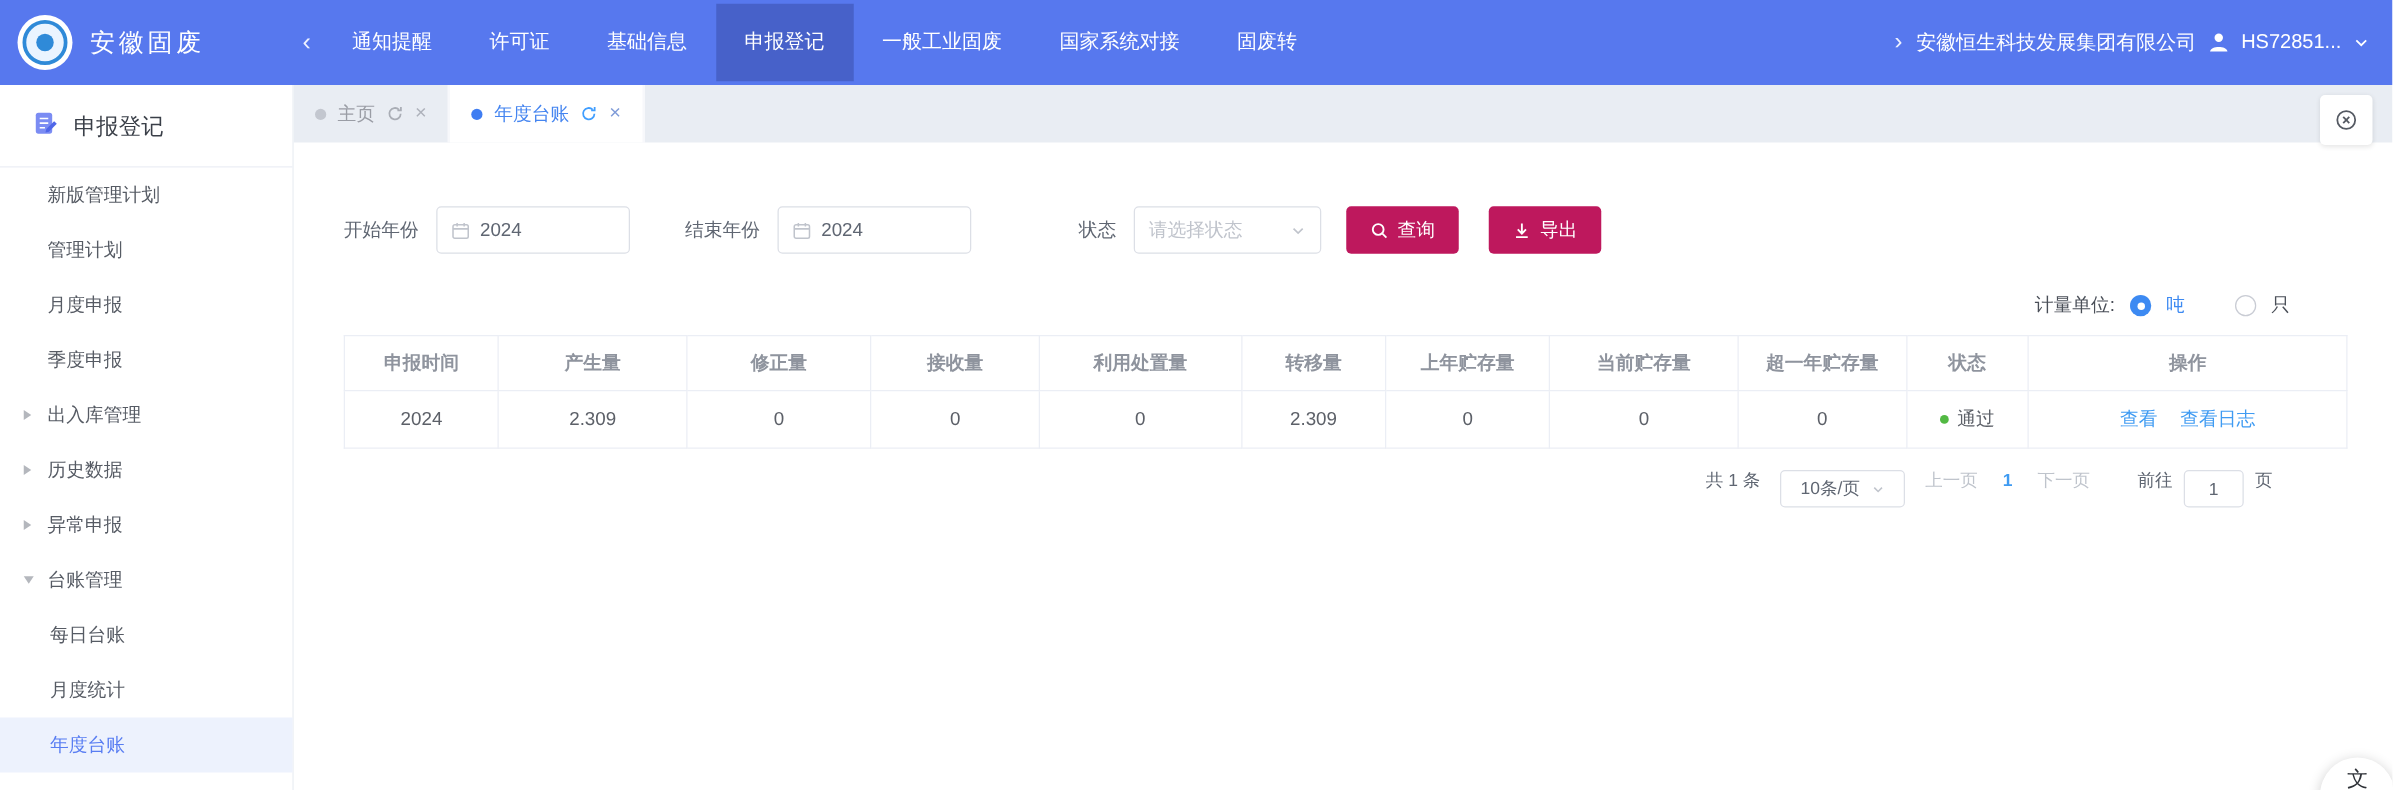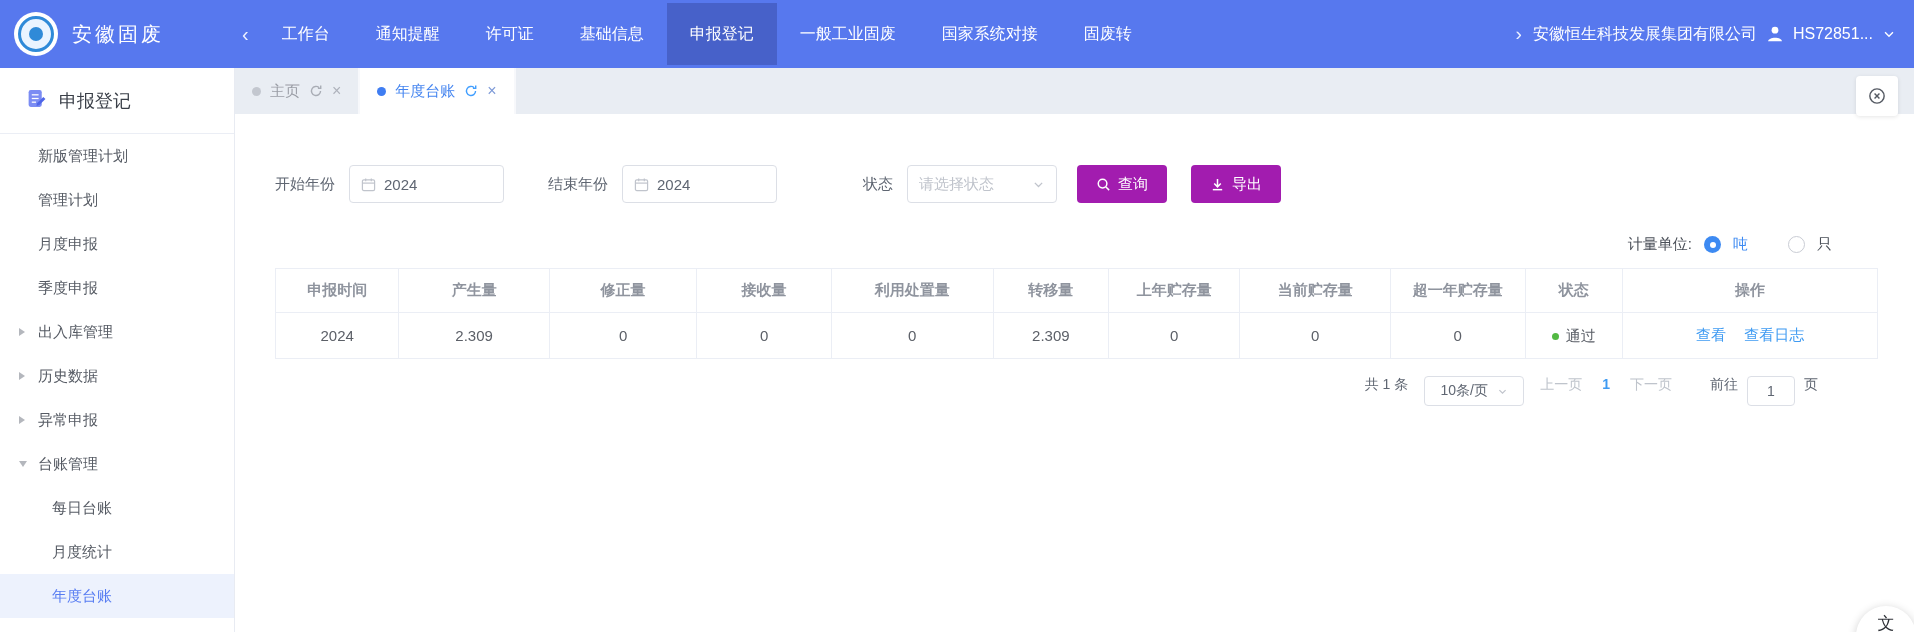--- a/index.html
+++ b/index.html
@@ -26,21 +26,21 @@
   .chev-white { display:flex; align-items:center; cursor:pointer; }
 
   
   .main-row { display:flex; height:570px; }
   .sidebar { width:235px; flex:0 0 auto; background:#fff; border-right:1px solid #e8ebf2; }
   .sb-header { height:66px; display:flex; align-items:center; gap:12px; padding-left:26px;
     font-size:18px; color:#3a3f48; border-bottom:1px solid #ebeef5; }
   .sb-list { list-style:none; }
   .sb-item { height:44px; display:flex; align-items:center; padding-left:38px;
     font-size:15px; color:#565b64; cursor:pointer; position:relative; }
-  .sb-item.lv2 { padding-left:52px; }
+  .sb-item.lv2 { padding-left:40px; }
   .sb-item.active { background:#edf2fd; color:#587df2; }
   .tri { position:absolute; left:19px; width:0; height:0; }
   .tri-right { border-left:6px solid #b4b7bd; border-top:4.5px solid transparent;
     border-bottom:4.5px solid transparent; }
   .tri-down { border-top:6px solid #b4b7bd; border-left:4.5px solid transparent;
     border-right:4.5px solid transparent; }
 
   
   .content-col { flex:1; display:flex; flex-direction:column; background:#fff; min-width:0; }
   .tabbar { height:46px; background:#e9edf3; display:flex; align-items:stretch; position:relative; }
@@ -62,21 +62,21 @@
   .filter-row { display:flex; align-items:center; margin-top:51px; }
   .fi-label { font-size:15px; color:#5f6672; margin-right:14px; }
   .f-box { height:38px; border:1px solid #dcdfe6; border-radius:4px; background:#fff;
     display:flex; align-items:center; padding:0 11px; gap:8px; }
   .f-box input { border:none; outline:none; width:100px; font-size:15px; color:#5f6672;
     font-family:inherit; background:transparent; }
   .f-year { width:155px; }
   .f-select { width:150px; justify-content:space-between; cursor:pointer; }
   .f-select .ph { font-size:15px; color:#c0c4cc; }
   .g2 { margin-left:44px; } .g3 { margin-left:86px; }
-  .btn { height:38px; border:none; border-radius:4px; background:#a21caf; color:#fff;
+  .btn { height:38px; border:none; border-radius:4px; background:#be185d; color:#fff;
     display:flex; align-items:center; gap:7px; font-size:15px; padding:0 19px;
     cursor:pointer; font-family:inherit; }
   .btn-search { margin-left:20px; } .btn-export { margin-left:24px; }
 
   .unit-row { display:flex; justify-content:flex-end; align-items:center; gap:12px;
     margin-top:32px; padding-right:46px; font-size:15px; color:#4a4f58; }
   .radio { width:17px; height:17px; border-radius:50%; position:relative; cursor:pointer; }
   .radio.on { background:#3d8af2; }
   .radio.on::after { content:""; position:absolute; left:5.5px; top:5.5px; width:6px;
     height:6px; border-radius:50%; background:#fff; }
@@ -119,21 +119,20 @@
 
   <header class="topbar">
     <div class="logo">
       <div class="logo-ring">
           <div class="logo-core"></div>
         </div>
     </div>
     <div class="brand">安徽固废</div>
     <div class="collapse">‹</div>
     <nav class="nav">
-      <div class="nav-item">工作台</div>
       <div class="nav-item">通知提醒</div>
       <div class="nav-item">许可证</div>
       <div class="nav-item">基础信息</div>
       <div class="nav-item active">申报登记</div>
       <div class="nav-item">一般工业固废</div>
       <div class="nav-item">国家系统对接</div>
       <div class="nav-item">固废转</div>
     </nav>
     <div class="nav-right">
       <span class="more-arrow">›</span>

